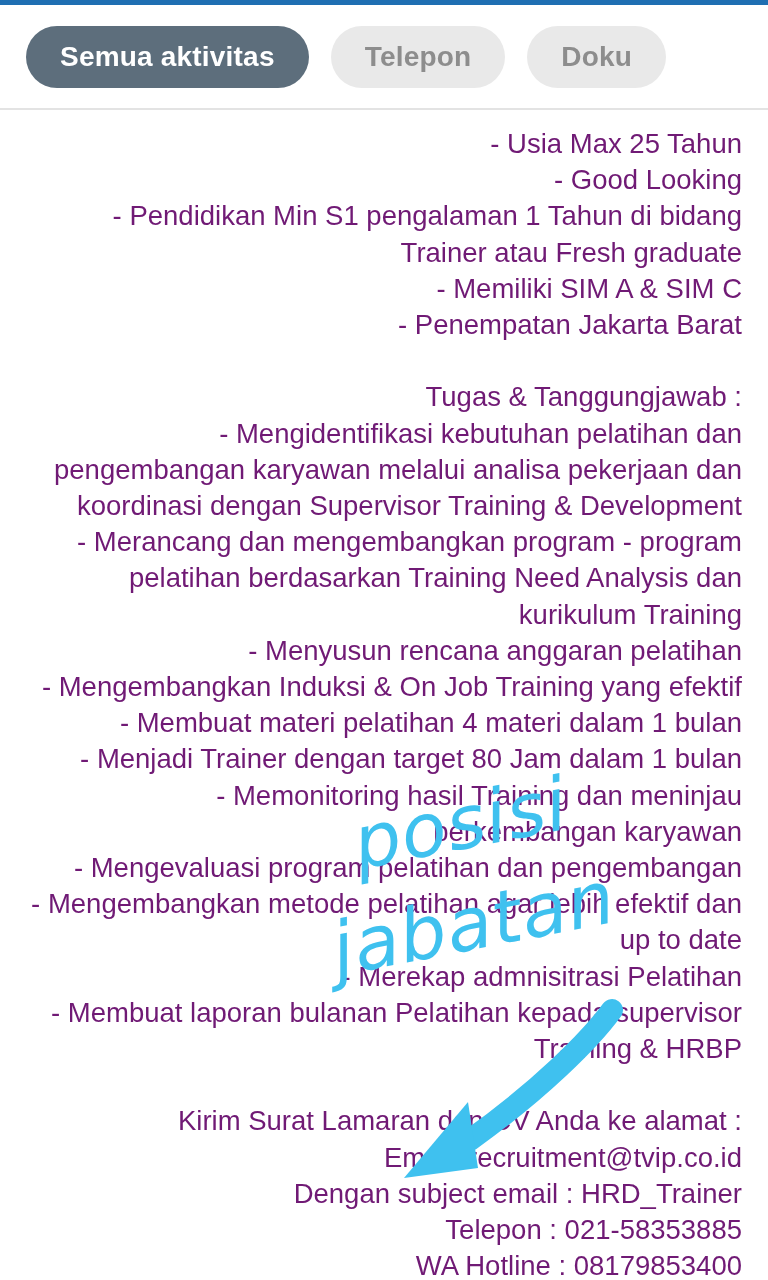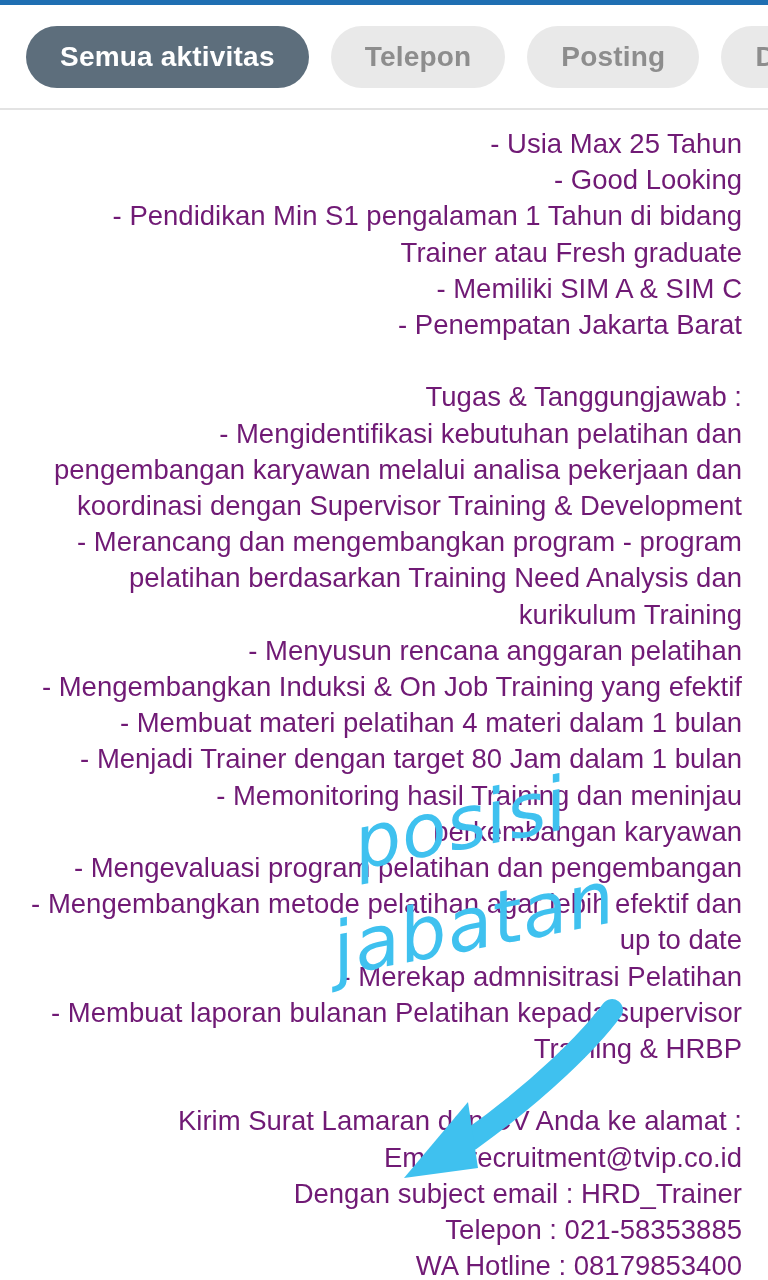--- a/index.html
+++ b/index.html
@@ -115,23 +115,20 @@
   <div class="top-accent"></div>
 
   <div class="chip-bar">
     <div class="chip active">
       <span>Semua aktivitas</span>
     </div>
     <div class="chip">
       <span>Telepon</span>
     </div>
     <div class="chip">
-      <span>Posting</span>
-    </div>
-    <div class="chip">
       <span>Doku</span>
     </div>
   </div>
 
   <div class="post-body">- Usia Max 25 Tahun
 - Good Looking
 - Pendidikan Min S1 pengalaman 1 Tahun di bidang Trainer atau Fresh graduate
 - Memiliki SIM A &amp; SIM C
 - Penempatan Jakarta Barat
 

